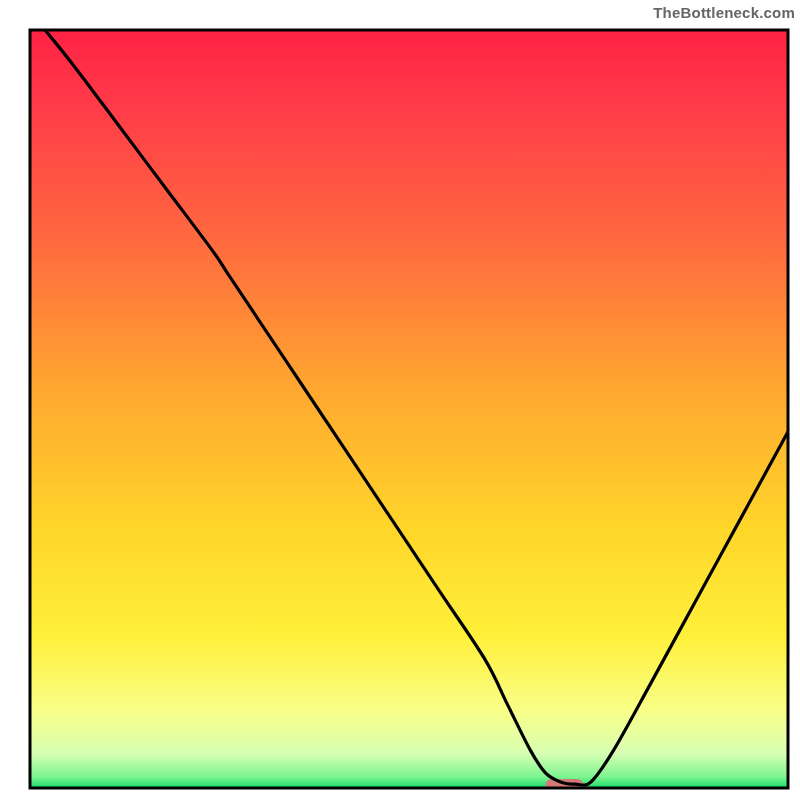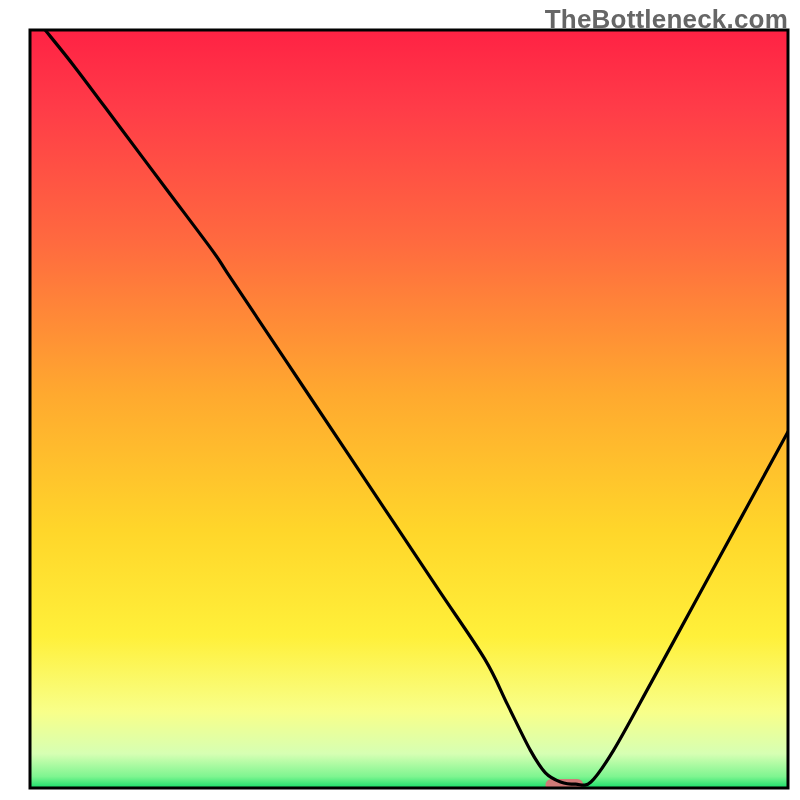--- a/index.html
+++ b/index.html
@@ -11,22 +11,22 @@
     font-family: Arial, Helvetica, sans-serif;
   }
   .stage {
     position: relative;
     width: 800px;
     height: 800px;
   }
   .watermark {
     position: absolute;
     top: 4px;
-    right: 12px;
-    font-size: 26px;
+    right: 5px;
+    font-size: 15px;
     font-weight: 600;
     color: #666666;
     letter-spacing: 0.2px;
     z-index: 10;
   }
   svg.chart {
     position: absolute;
     left: 0;
     top: 0;
     width: 800px;

